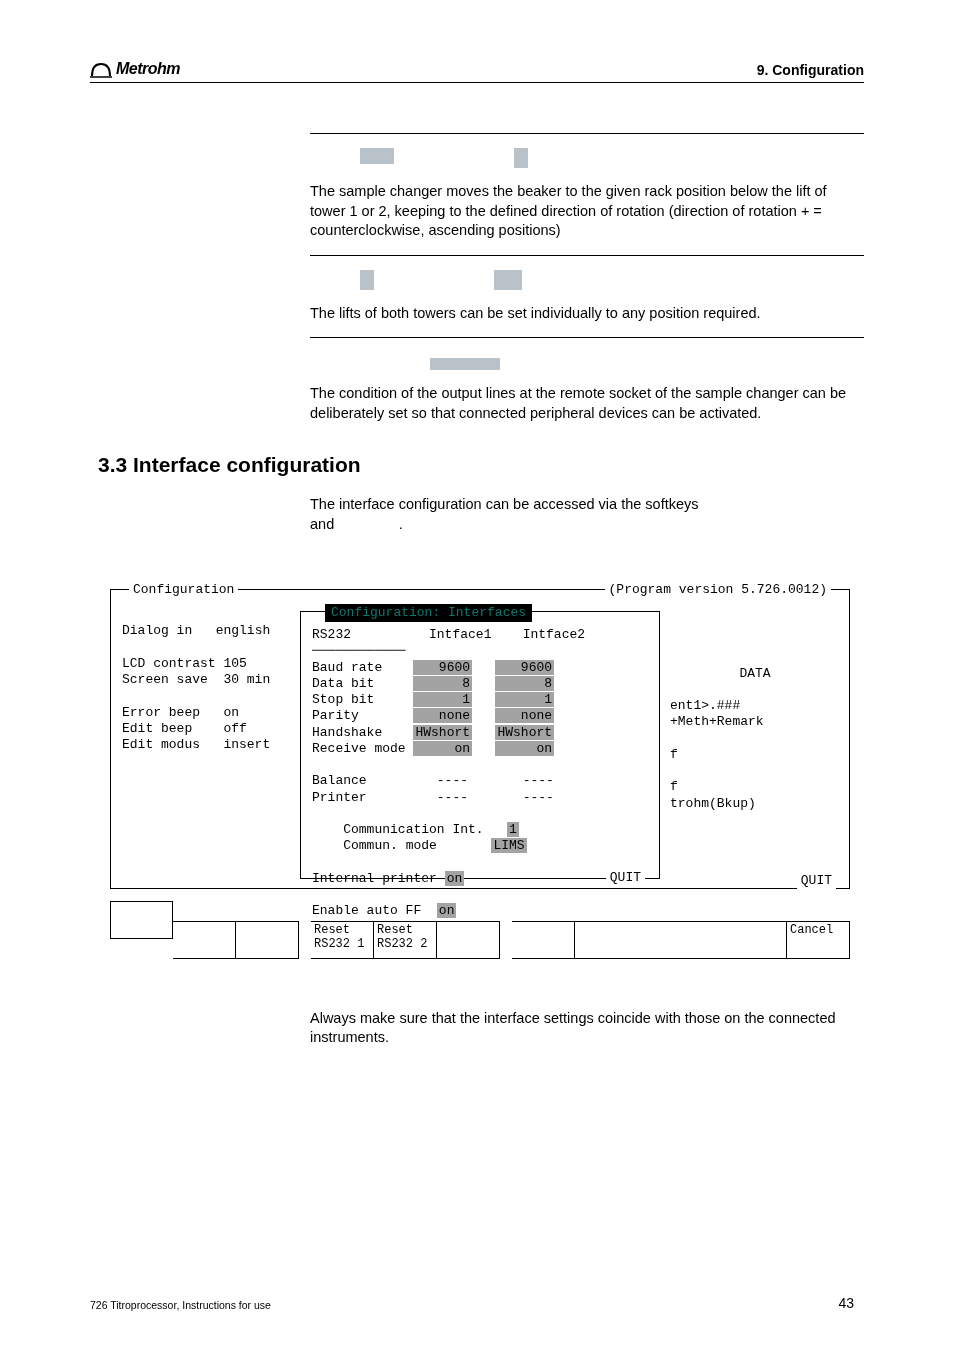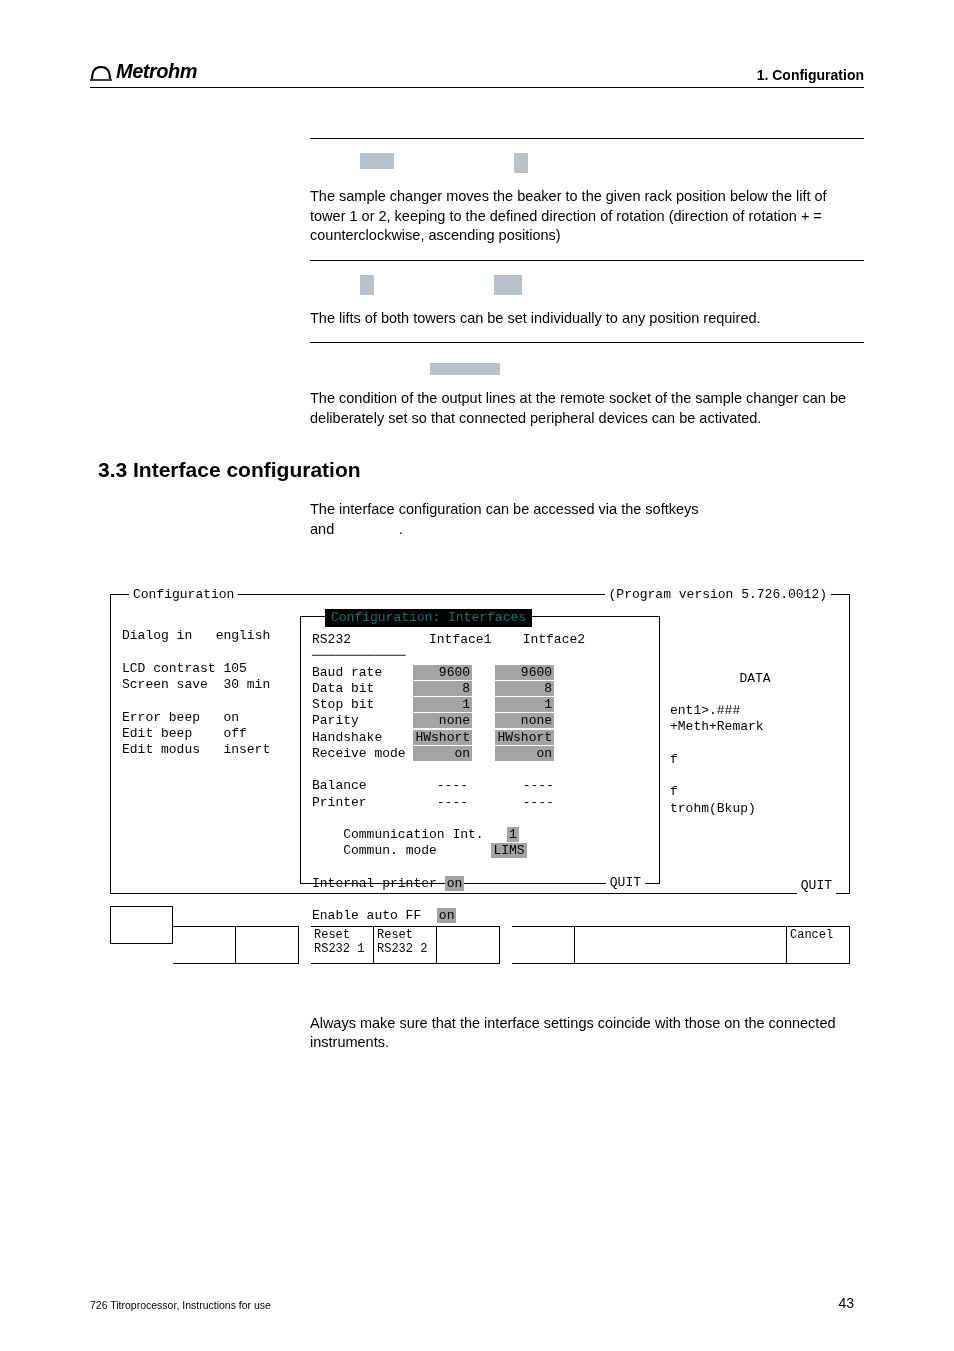--- a/index.html
+++ b/index.html
@@ -26,21 +26,21 @@
     margin-bottom: 50px;
   }
   .logo {
     display: flex;
     align-items: center;
     gap: 4px;
   }
   .logo-text {
     font-weight: 900;
     font-style: italic;
-    font-size: 20px;
+    font-size: 16px;
     letter-spacing: -0.5px;
   }
   .header-section {
     font-weight: 700;
     font-size: 14px;
   }
   .body-col {
     margin-left: 220px;
     font-size: 14.5px;
     line-height: 1.35;
@@ -134,21 +134,21 @@
 
 <div class="page">
   <div class="header-row">
     <div class="logo">
       <svg width="22" height="18" viewBox="0 0 22 18">
         <path d="M2 16 Q2 4 11 4 Q20 4 20 16" fill="none" stroke="#000" stroke-width="2"></path>
         <line x1="0" y1="17" x2="22" y2="17" stroke="#000" stroke-width="1.5"></line>
       </svg>
       <span class="logo-text">Metrohm</span>
     </div>
-    <div class="header-section">1. Configuration</div>
+    <div class="header-section">9. Configuration</div>
   </div>
 
   <div class="body-col">
     <div class="rule"></div>
     <div class="ticks">
       <div class="tick"></div>
         <div class="tick sm"></div>
     </div>
     <div class="para">The sample changer moves the beaker to the given rack position below the lift of tower 1 or 2, keeping to the defined direction of rotation (direction of rotation + = counterclockwise, ascending positions)</div>
 

